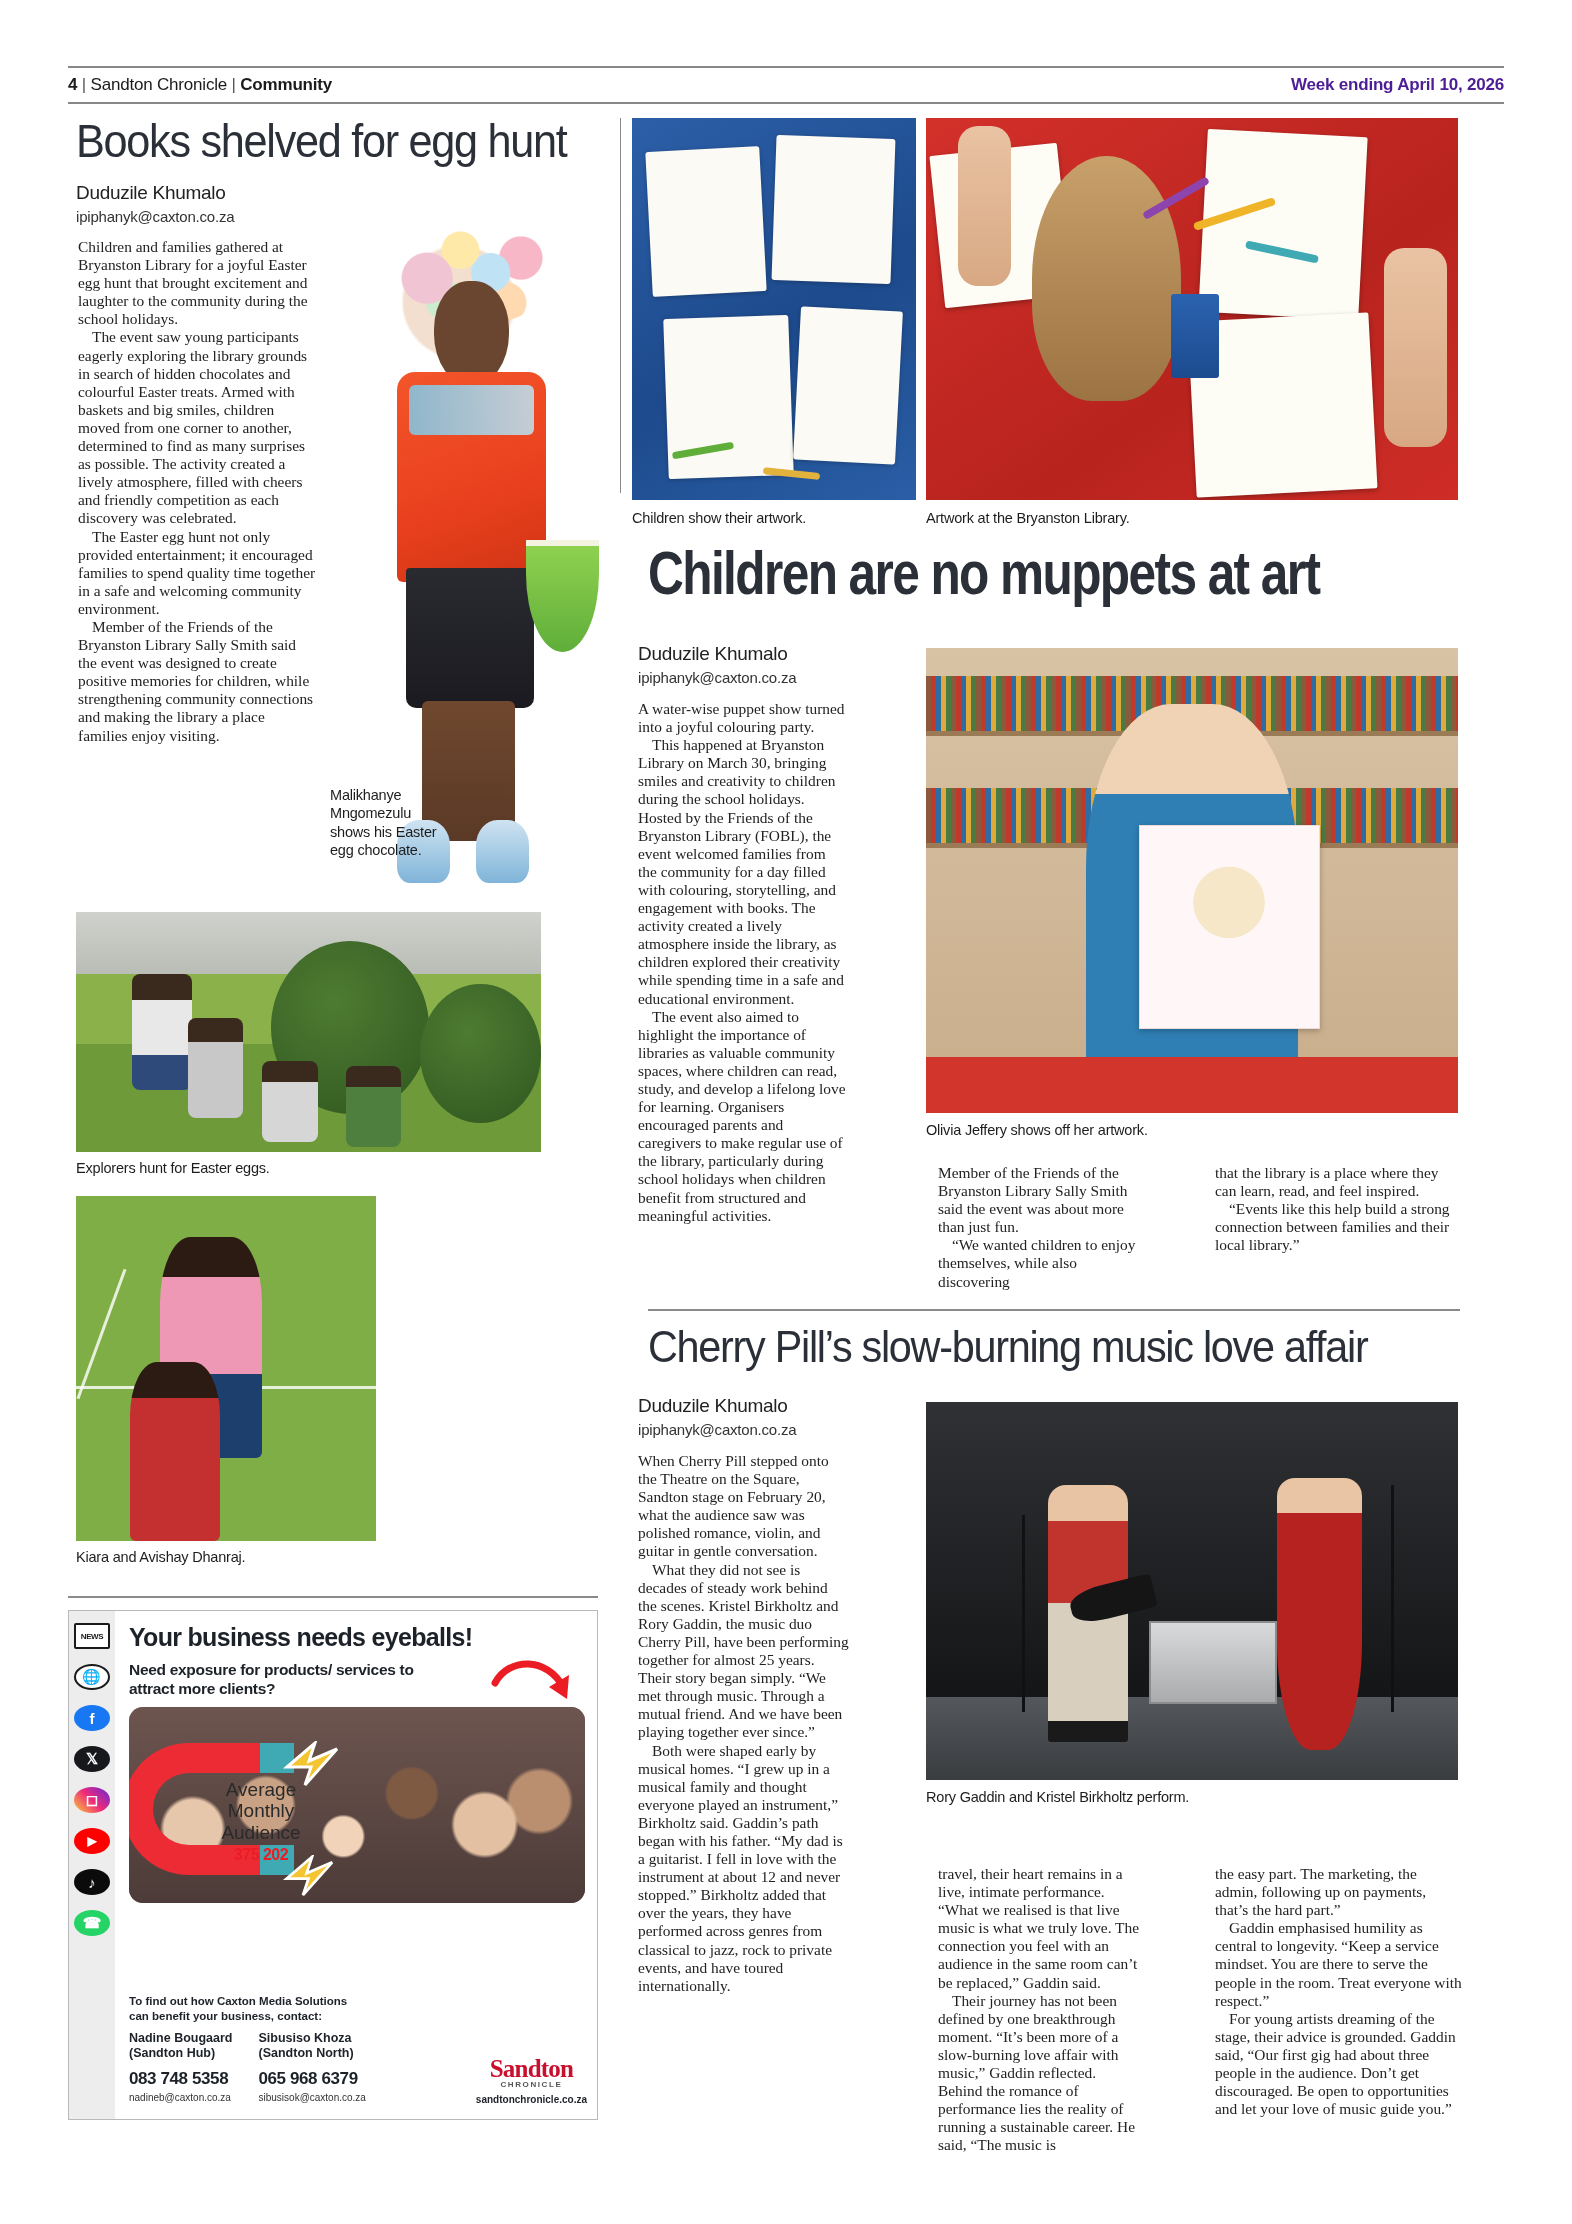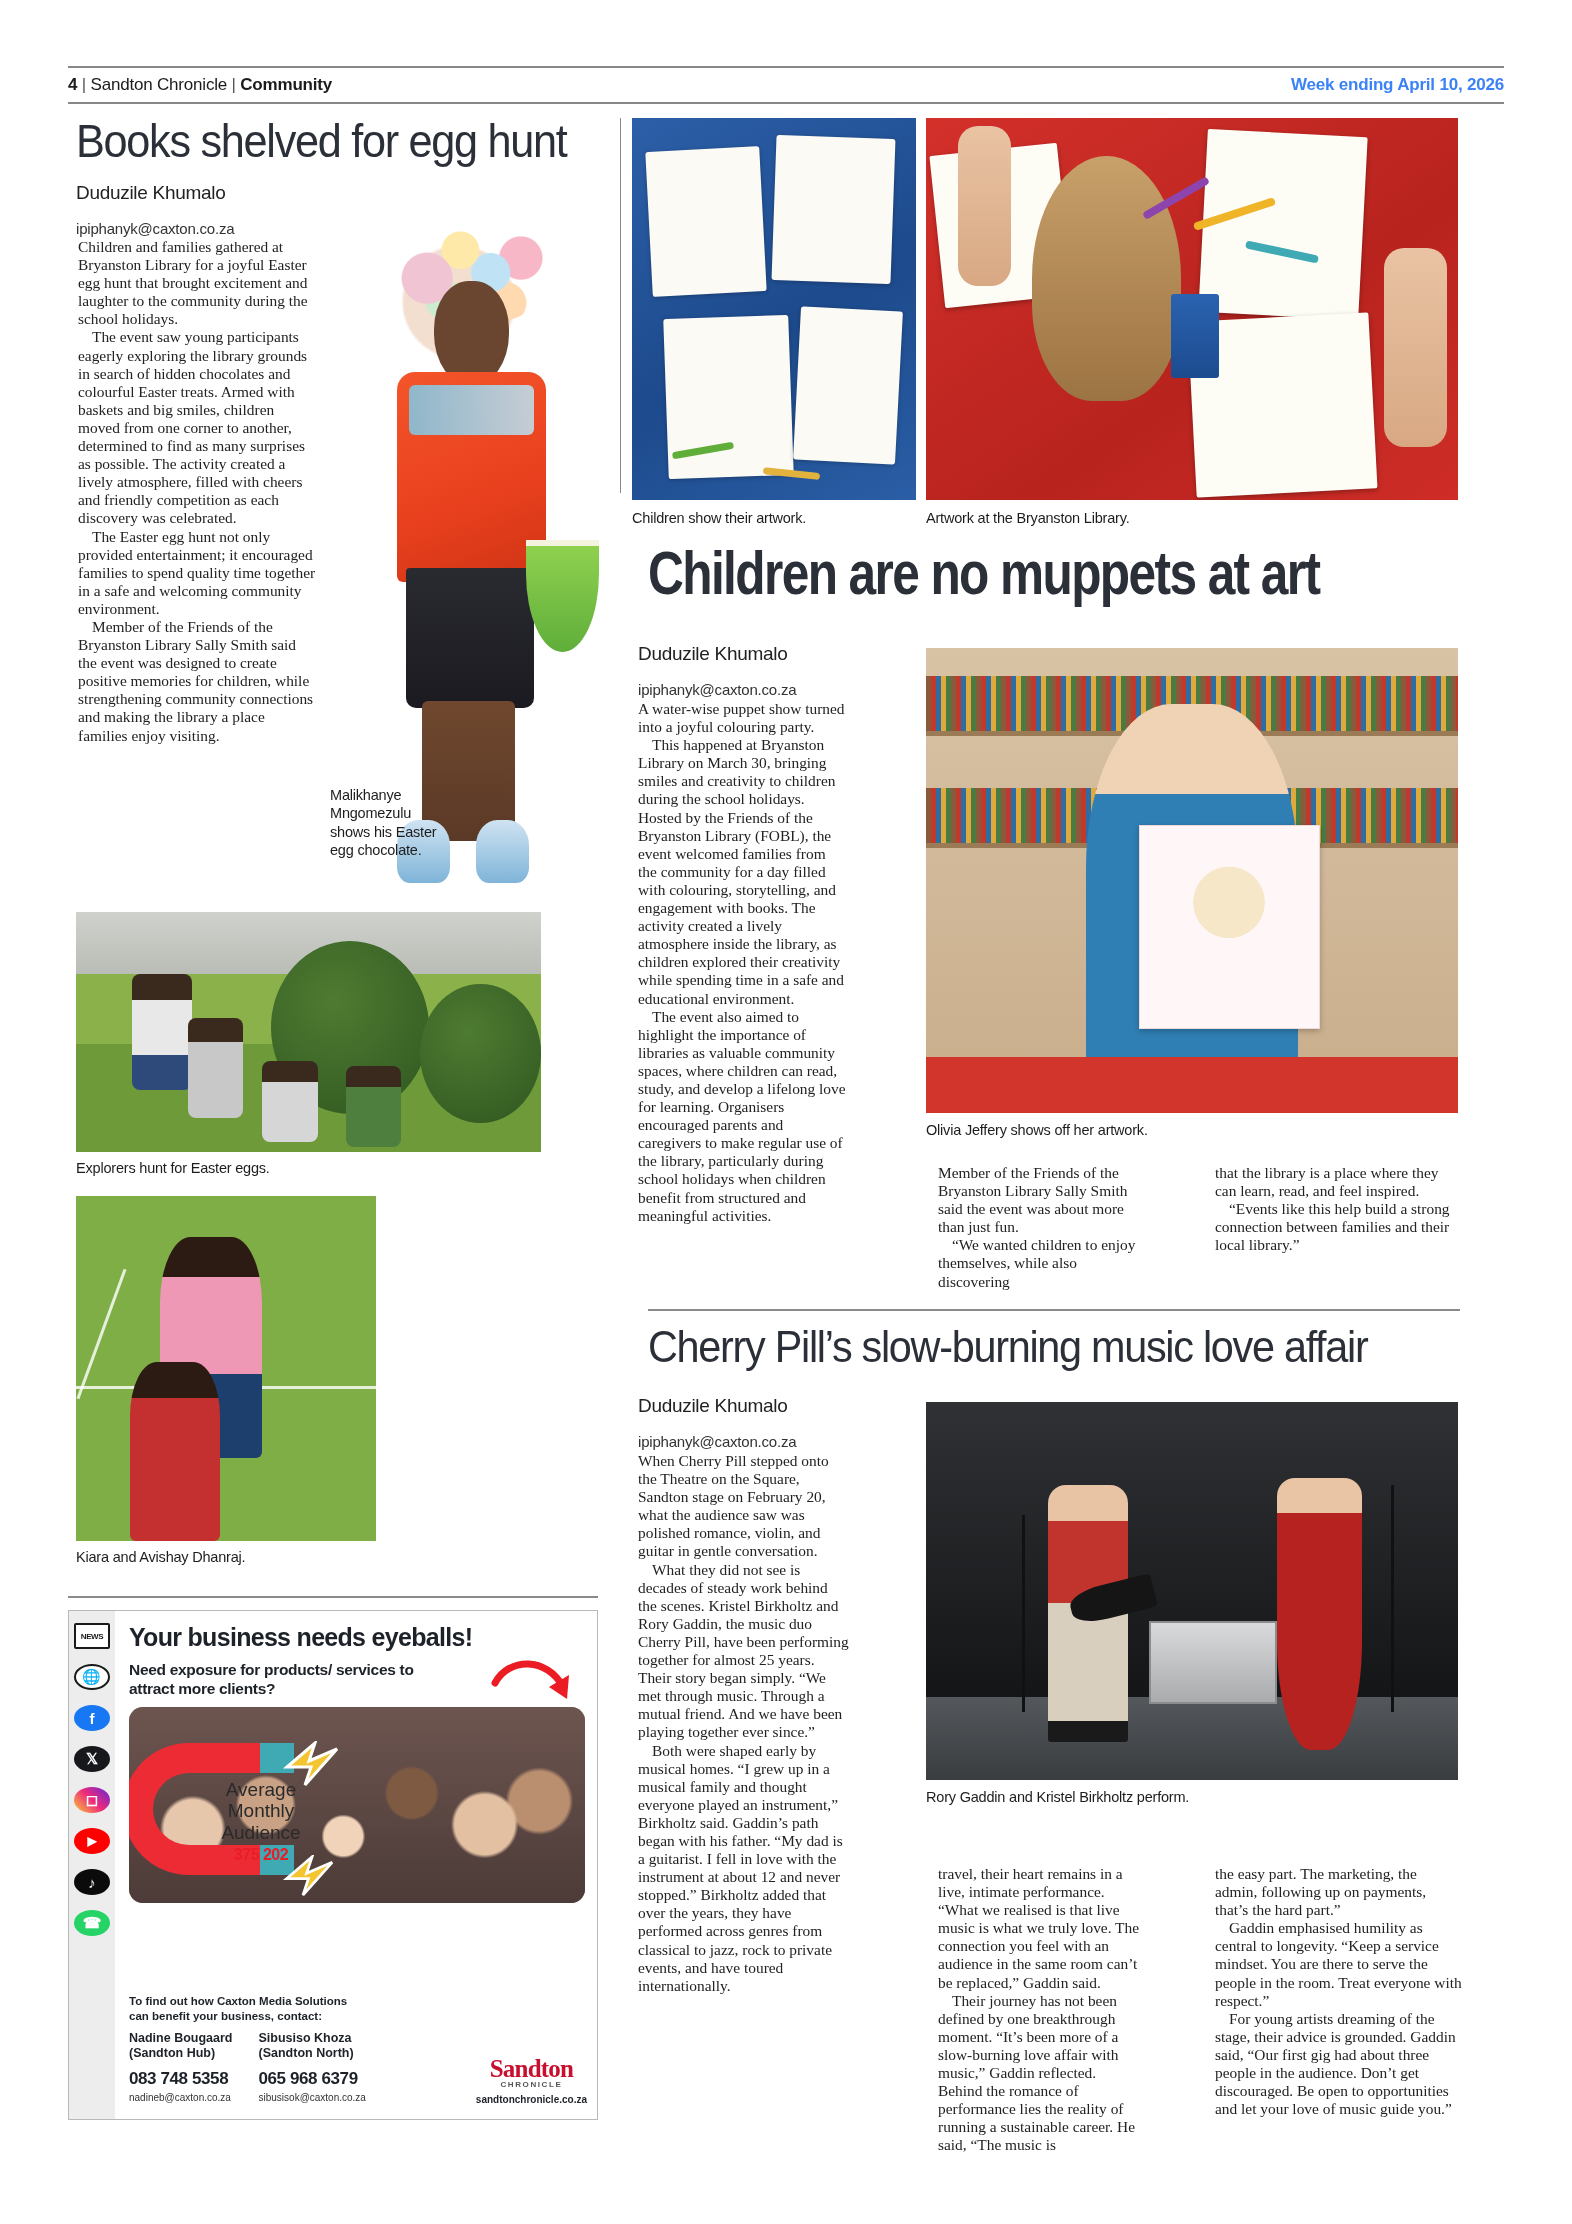--- a/index.html
+++ b/index.html
@@ -17,40 +17,40 @@
   .masthead {
     position:absolute; left:68px; top:66px; width:1436px; height:38px;
     border-top:2px solid #888; border-bottom:2px solid #888;
     display:flex; align-items:center; justify-content:space-between;
     font-family:"Liberation Sans", sans-serif;
   }
   .mh-left { font-size:17px; letter-spacing:-0.2px; color:#1b1b1b; }
   .mh-left .pg { font-weight:bold; }
   .mh-left .sep { color:#555; }
   .mh-left .sect { font-weight:bold; }
-  .mh-right { font-size:17px; font-weight:bold; color:#3b82f6; letter-spacing:-0.2px; }
+  .mh-right { font-size:17px; font-weight:bold; color:#4c1d95; letter-spacing:-0.2px; }
 
   
   .headline {
     font-family:"Liberation Sans", sans-serif;
     font-weight:normal;
     color:#2b2f38;
     letter-spacing:-1.4px;
     line-height:0.96;
     transform:scaleX(0.92);
     transform-origin:left center;
   }
   .headline.cond { font-weight:bold; letter-spacing:-2px; transform:scaleX(0.80); }
   .byline-name {
     font-family:"Liberation Sans", sans-serif;
     font-size:19px; color:#222; letter-spacing:-0.3px;
   }
   .byline-mail {
     font-family:"Liberation Sans", sans-serif;
-    font-size:15px; color:#333; letter-spacing:-0.2px; margin-top:16px;
+    font-size:15px; color:#333; letter-spacing:-0.2px; margin-top:4px;
   }
   .body-col {
     font-family:"Liberation Serif", serif;
     font-size:15.4px; line-height:1.175; color:#222;
     text-align:left;
   }
   .body-col p { margin:0; text-indent:14px; }
   .body-col p.first { text-indent:0; }
   .caption {
     font-family:"Liberation Sans", sans-serif;

